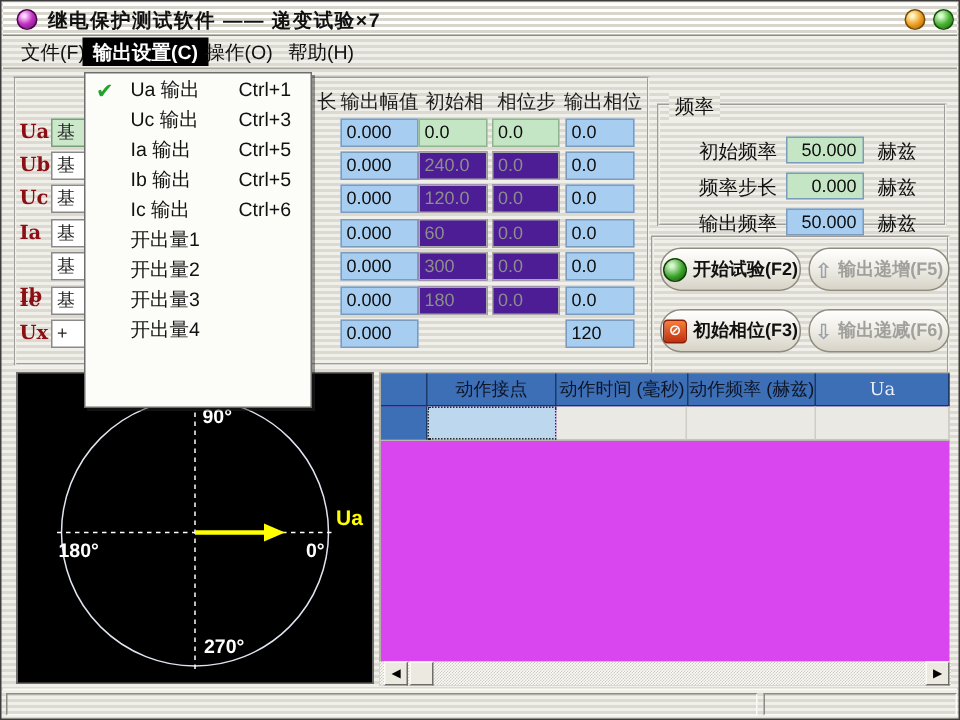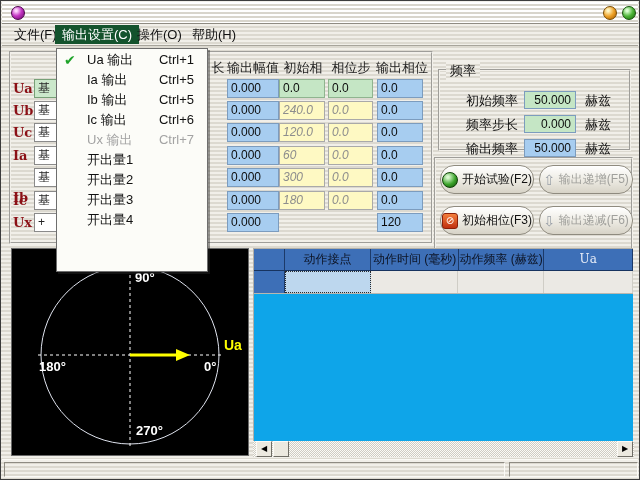--- a/index.html
+++ b/index.html
@@ -15,59 +15,59 @@
     background:repeating-linear-gradient(180deg,#ffffff 0 2px,#d8d5cc 2px 4px);
     border-bottom:1px solid #8e8b82;}
   .orb{border-radius:50%;width:14px;height:14px;top:4px;}
   .orb-magenta{left:9px;background:radial-gradient(circle at 35% 30%,#ffd6ff 8%,#c233c2 48%,#6d0f6d 95%);border:1px solid #4d044d;}
   .orb-orange{left:601px;background:radial-gradient(circle at 35% 30%,#fff6c4 8%,#eea229 50%,#a96000 95%);border:1px solid #7a4a00;}
   .orb-green{left:620px;background:radial-gradient(circle at 35% 30%,#dcffd2 8%,#4cb437 50%,#1d6e0e 95%);border:1px solid #14520a;}
   .title-text{left:30px;top:3px;font-size:13px;font-weight:bold;color:#111;letter-spacing:1px;}
   
   .menubar{left:1px;top:23px;right:1px;height:22px;border-bottom:1px solid #a7a49b;}
   .menu-item{top:1px;height:19px;line-height:19px;font-size:13px;padding:0 7px;color:#111;}
-  .menu-item.active{background:#14532d;color:#fff;}
+  .menu-item.active{background:#000000;color:#fff;font-weight:bold;}
   
   .dropdown{left:55px;top:47px;width:152px;height:224px;background:#fcfcf8;
     border:1px solid #6e6e6e;box-shadow:2px 2px 0 rgba(40,40,40,.45);z-index:60;padding-top:1px;}
   .dd-item{position:relative;height:20px;line-height:20px;font-size:13px;color:#111;padding-left:30px;}
   .dd-item .shortcut{position:absolute;right:13px;}
   .dd-item.disabled{color:#a3a3a3;}
   .dd-check{position:absolute;left:7px;top:0;color:#1fa32a;font-weight:bold;font-size:14px;}
   
   .top-frame{left:8px;top:50px;width:424px;height:193px;border:2px groove #f2f0ea;}
   .ch-label{left:12px;width:22px;font-size:13px;font-weight:bold;color:#8b1016;font-family:"DejaVu Serif","Liberation Serif",serif;}
   .combo{left:33px;width:26px;height:19px;background:#fff;border:1px solid #8a8a8a;font-size:12px;line-height:17px;padding-left:3px;color:#222;}
   .combo.sel{background:#cbe8cb;border-color:#77a077;}
   .hdr{top:58px;height:15px;font-size:13px;color:#1c1c1c;text-align:center;}
   .cell{height:19px;border:1px solid #7c9cbe;font-size:12px;line-height:17px;padding-left:3px;color:#0c0c0c;}
   .c-blue{background:#a7cdf0;}
   .c-green{background:#c5e6c5;border-color:#8fb48f;}
-  .c-white{background:#fef9c3;border-color:#a9a9a9;color:#8d8d8d;font-style:italic;}
+  .c-white{background:#4c1d95;border-color:#a9a9a9;color:#8d8d8d;}
   
   .freq-group{left:437px;top:68px;width:193px;height:82px;border:2px groove #f2f0ea;}
   .legend{position:absolute;left:6px;top:-9px;padding:0 4px;font-size:13px;color:#111;
     background:repeating-linear-gradient(180deg,#f1efe9 0 2px,#dcd9d0 2px 4px);}
   .freq-label{font-size:13px;color:#111;width:56px;text-align:right;}
   .freq-field{left:84px;width:52px;height:18px;border:1px solid #7c9cbe;font-size:12px;line-height:16px;text-align:right;padding-right:4px;color:#0c0c0c;}
   .freq-unit{left:145px;font-size:13px;color:#111;}
   
-  .btn-frame{left:433px;top:156px;width:199px;height:108px;border:2px groove #f2f0ea;}
+  .btn-frame{left:433px;top:156px;width:199px;height:108px;border:2px groove #f2f0ea;font-weight:bold;}
   .pill{width:94px;height:29px;border-radius:14px;border:1px solid #8f8b7f;
     background:linear-gradient(180deg,#ffffff 0%,#f0eee7 45%,#d7d3c7 100%);
     box-shadow:inset 0 1px 0 #fff;display:flex;align-items:center;justify-content:center;gap:4px;
     font-size:12px;color:#111;}
   .pill.disabled{color:#a0a09c;}
   .ic-start{width:14px;height:14px;border-radius:50%;background:radial-gradient(circle at 35% 30%,#d9f7cf 8%,#3aa32a 55%,#14530c 95%);border:1px solid #0f4208;}
   .ic-exit{width:14px;height:14px;border-radius:3px;background:linear-gradient(180deg,#f47f3c,#c03010);border:1px solid #8a1f08;color:#fff;font-size:10px;line-height:13px;text-align:center;}
   .ic-arrow{font-size:14px;color:#9aa0a8;line-height:14px;}
   
   .phasor{left:10px;top:247px;width:238px;height:208px;background:#000;border:1px solid #6a6a6a;}
   
-  .rtable{left:252px;top:247px;width:380px;height:209px;background:#0ea5e9;border-left:1px solid #b3b0a8;border-top:1px solid #b3b0a8;}
+  .rtable{left:252px;top:247px;width:380px;height:209px;background:#d946ef;border-left:1px solid #b3b0a8;border-top:1px solid #b3b0a8;}
   .rt-header{display:flex;height:21px;background:#3d6fb7;border-bottom:1px solid #17335f;}
   .rt-h{border-right:1px solid #1c3a69;font-size:12px;line-height:21px;text-align:center;color:#0d1526;overflow:hidden;white-space:nowrap;}
   .rt-h.lightxt{color:#e9eef8;font-family:"DejaVu Serif","Liberation Serif",serif;}
   .rt-row{display:flex;height:22px;border-bottom:1px solid #b9b7b0;}
   .rt-c{border-right:1px solid #cfcdc6;background:#ebe9e4;}
   .rt-c.rowhdr{background:#3d6fb7;border-right:1px solid #1c3a69;}
   .rt-c.selected{background:#bdd7ee;border:1px dotted #2a2a2a;}
   
   .hscroll{left:252px;top:440px;width:381px;height:16px;
     background-image:linear-gradient(45deg,#cfccc3 25%,transparent 25%,transparent 75%,#cfccc3 75%),
@@ -80,20 +80,21 @@
   .statusbar{left:1px;right:1px;top:458px;height:21px;border-top:1px solid #fbfaf6;}
   .status-panel{top:2px;height:15px;border:1px solid;border-color:#8e8b82 #fbfaf6 #fbfaf6 #8e8b82;font-size:11px;color:#333;}
 </style>
 </head>
 <body>
 
 <div class="abs window-frame">
 
   <div class="abs titlebar">
     <div class="abs orb orb-magenta"></div>
+    <div class="abs title-text">继电保护测试软件 —— 递变试验×7</div>
     <div class="abs orb orb-orange"></div>
     <div class="abs orb orb-green"></div>
   </div>
 
   <div class="abs menubar">
     <div class="abs menu-item" style="left:5px;">文件(F)</div>
     <div class="abs menu-item active" style="left:53px;">输出设置(C)</div>
     <div class="abs menu-item" style="left:128px;">操作(O)</div>
     <div class="abs menu-item" style="left:183px;">帮助(H)</div>
   </div>
@@ -230,35 +231,35 @@
     <div class="abs status-panel" style="left:507px;width:129px;"></div>
   </div>
 
   <div class="abs dropdown">
     <div class="dd-item">
       <span class="dd-check">✔</span>
       <span>Ua 输出</span>
       <span class="shortcut">Ctrl+1</span>
     </div>
     <div class="dd-item">
+      <span>Uc 输出</span>
+      <span class="shortcut">Ctrl+3</span>
+    </div>
+    <div class="dd-item">
       <span>Ia 输出</span>
       <span class="shortcut">Ctrl+5</span>
     </div>
     <div class="dd-item">
       <span>Ib 输出</span>
       <span class="shortcut">Ctrl+5</span>
     </div>
     <div class="dd-item">
       <span>Ic 输出</span>
       <span class="shortcut">Ctrl+6</span>
     </div>
-    <div class="dd-item disabled">
-      <span>Ux 输出</span>
-      <span class="shortcut">Ctrl+7</span>
-    </div>
     <div class="dd-item">
       <span>开出量1</span>
     </div>
     <div class="dd-item">
       <span>开出量2</span>
     </div>
     <div class="dd-item">
       <span>开出量3</span>
     </div>
     <div class="dd-item">

